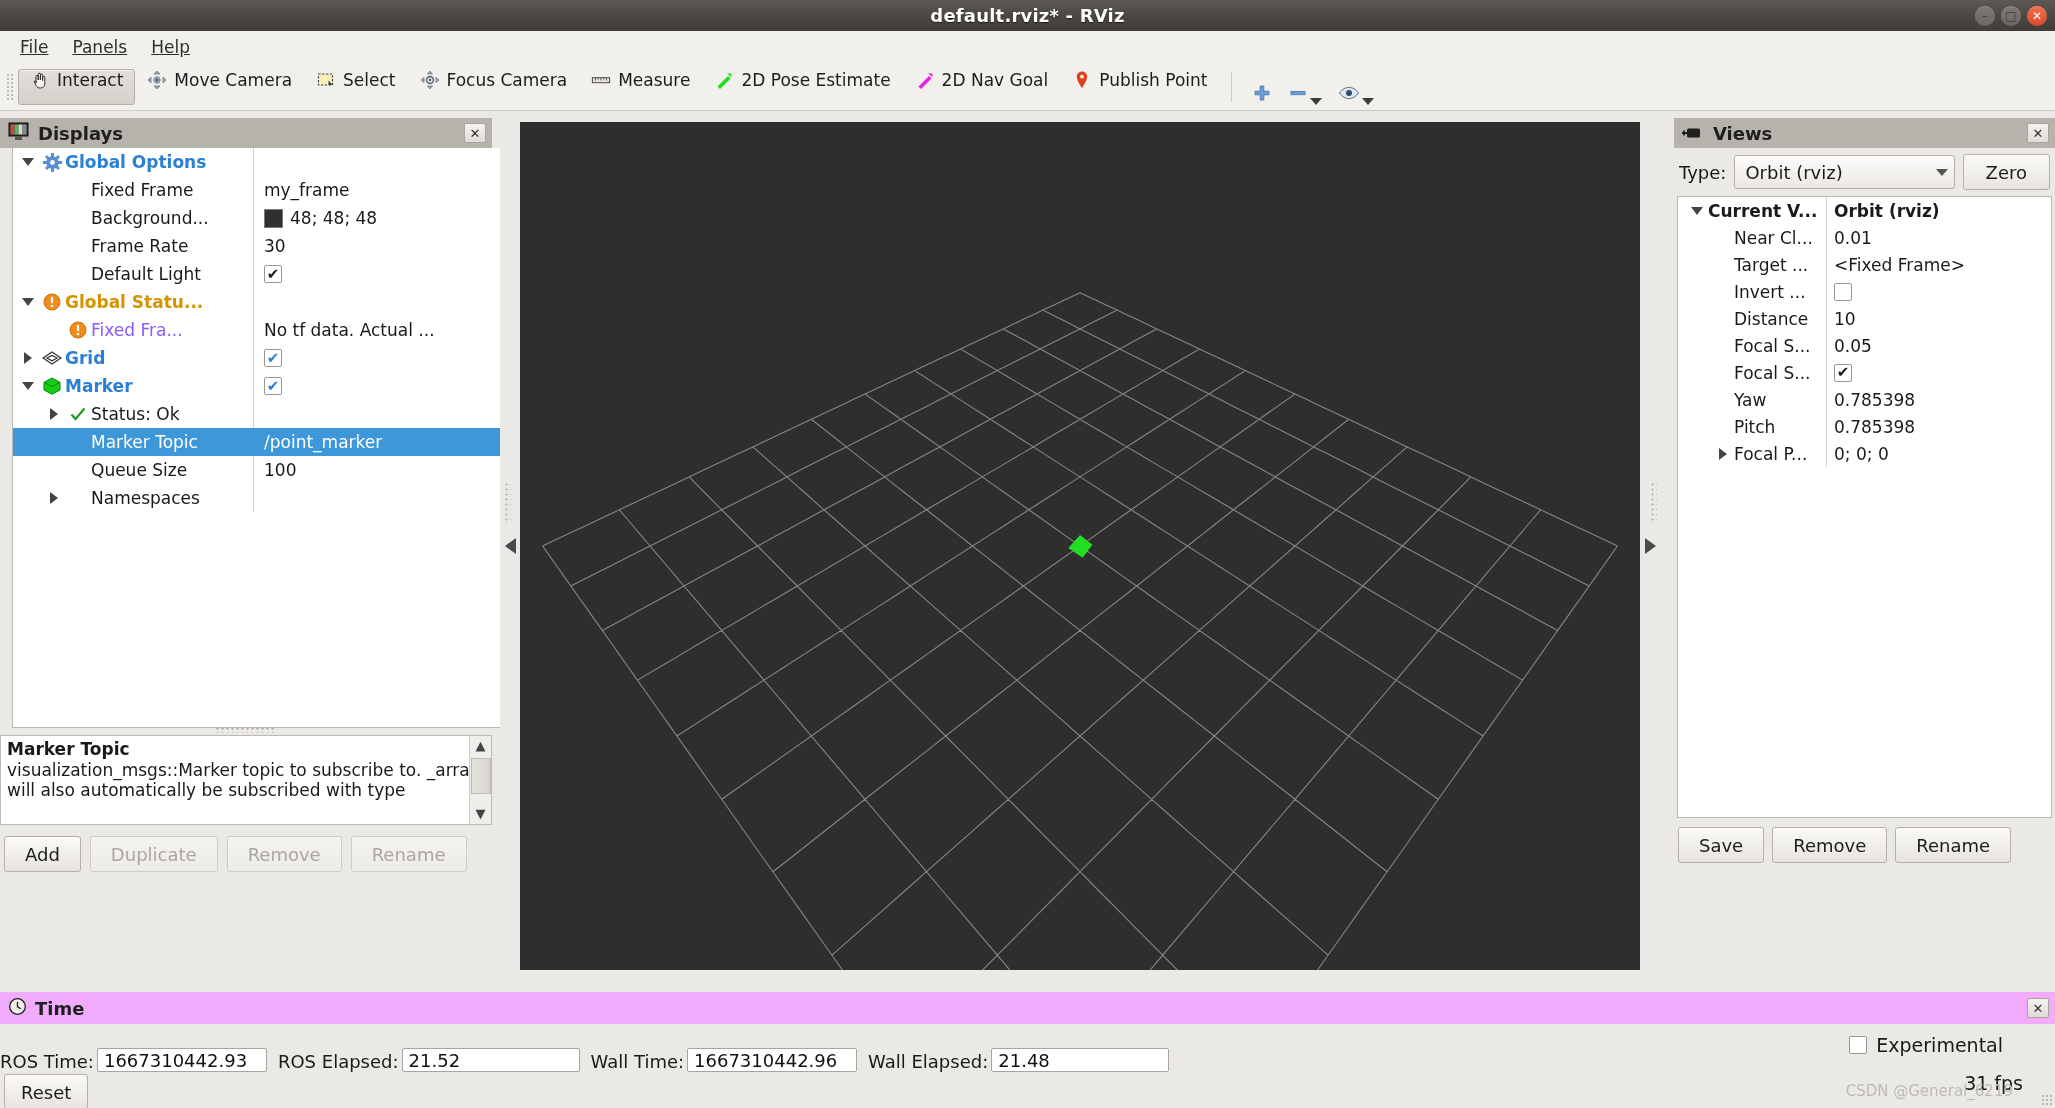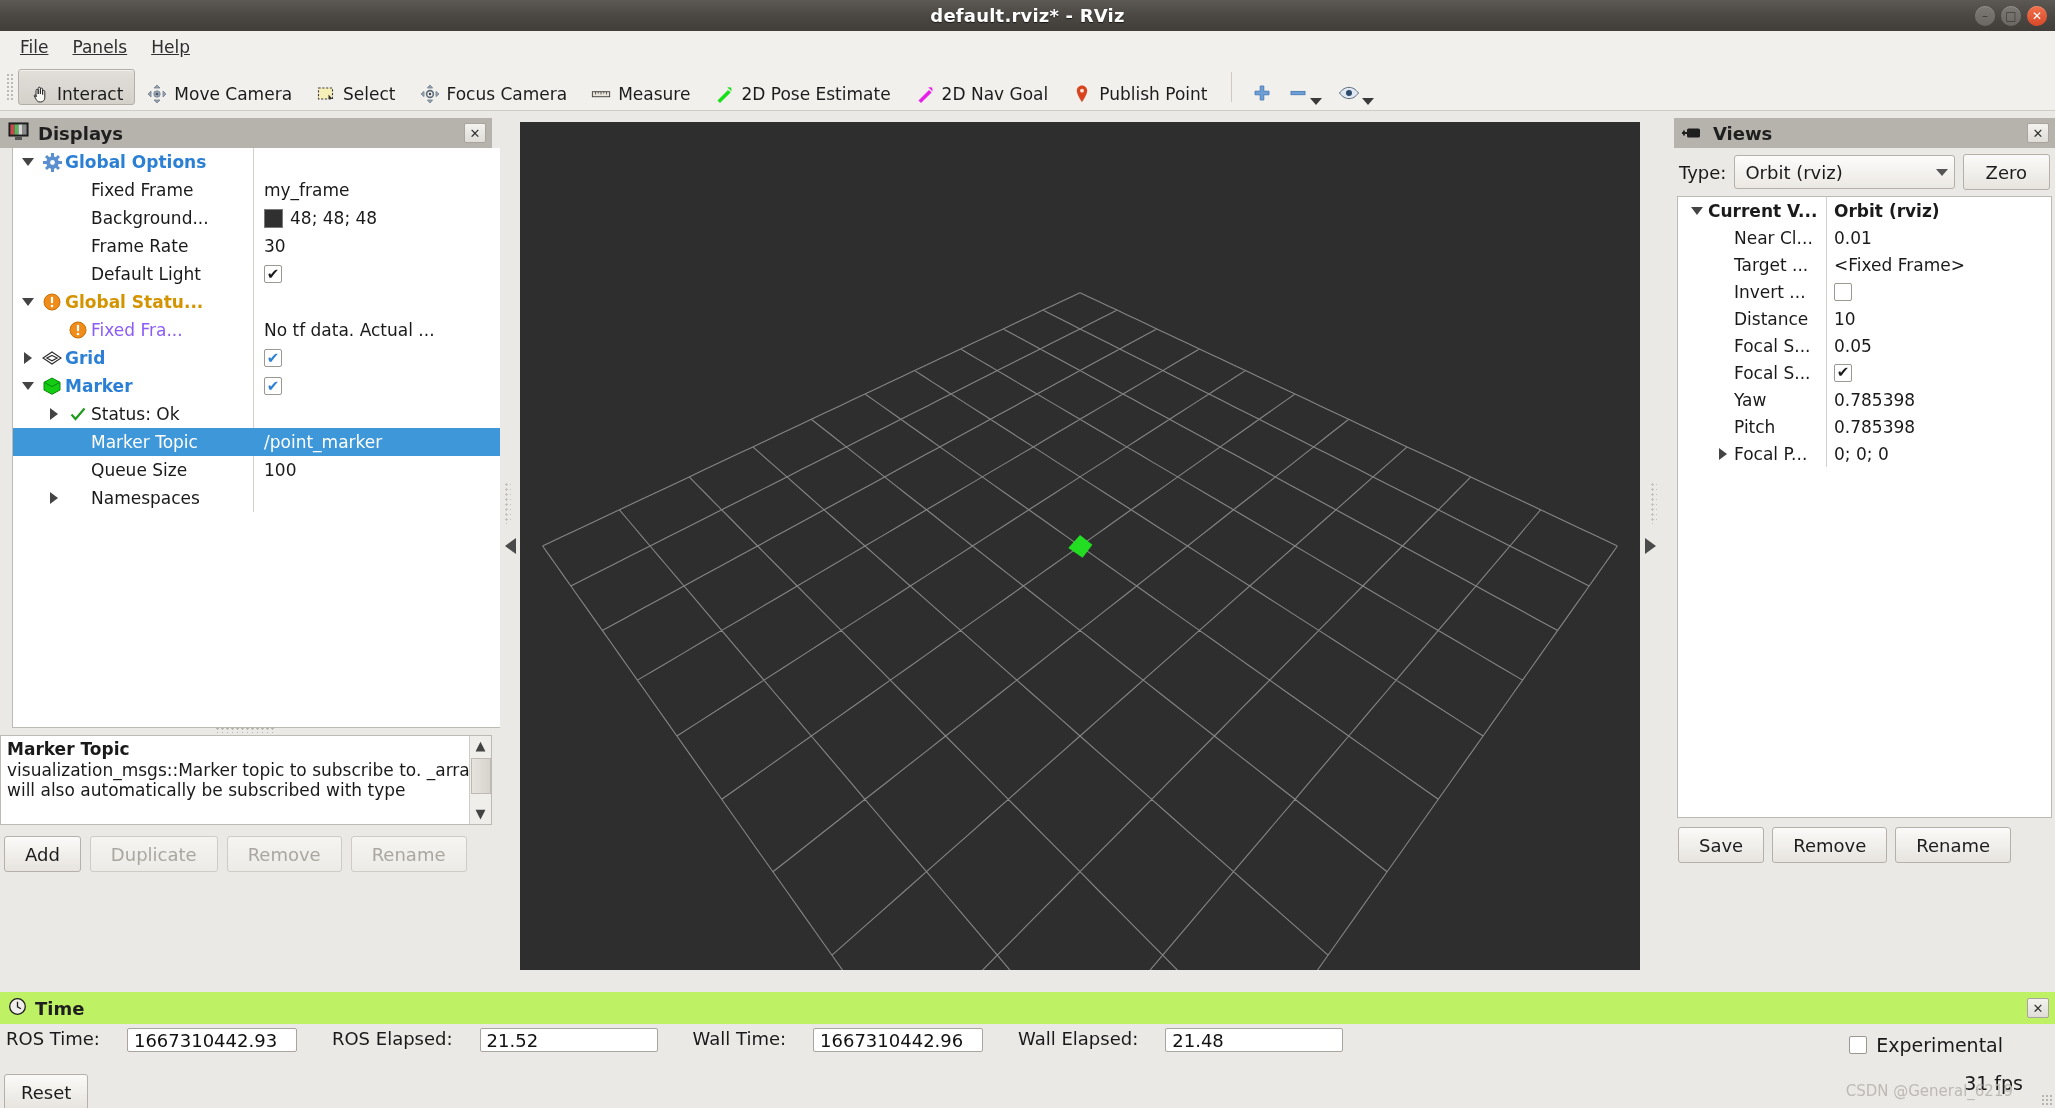--- a/index.html
+++ b/index.html
@@ -56,21 +56,21 @@
     background: #f2f0ed;
     border-bottom: 1px solid #cfcbc5;
     display: flex; align-items: center; padding-left: 6px;
   }
   .tb-grip {
     width: 9px; height: 28px; margin-right: 3px;
     background-image: radial-gradient(circle, #bdb9b3 1px, transparent 1.2px);
     background-size: 4px 4px;
   }
   .tool {
-    display: flex; align-items: flex-end; gap: 7px;
+    display: flex; align-items: flex-start; gap: 7px;
     height: 36px; padding: 0 11px; border-radius: 3px;
     font-size: 17px; color: #1c1c1c; white-space: nowrap;
     border: 1px solid transparent;
   }
   .tool.active {
     background: linear-gradient(to bottom,#e2dfda,#d4d0ca);
     border: 1px solid #b3aea7;
     box-shadow: inset 0 1px 0 rgba(255,255,255,.6);
   }
   .tool .ticon { display:flex; align-items:center; justify-content:center; width: 20px; height: 20px; }
@@ -231,27 +231,27 @@
     position: absolute; left: 0; top: 706px; width: 381px; height: 42px;
     display: flex; align-items: center; gap: 8px; padding-left: 4px;
   }
 
   
   #timepanel {
     position: absolute; left: 0; top: 992px; width: 2055px; height: 116px;
     background: #ebe9e5;
   }
   #time-header {
-    height: 32px; background: #bef264; display:flex; align-items:center;
+    height: 32px; background: #f0abfc; display:flex; align-items:center;
     padding: 0 6px 0 8px; font-size: 18px; font-weight: bold; color:#1f1f1f;
   }
   #time-header .thtitle { margin-left: 8px; flex:1; }
   #time-fields {
     position:absolute; left: 0; top: 36px; width: 1580px; height: 44px;
-    display:flex; align-items:flex-start; padding-left: 6px; gap: 27px;
+    display:flex; align-items:flex-end; gap: 3px;
   }
   .tf-label { font-size: 18px; color:#1a1a1a; white-space:nowrap; }
   .tf-input {
     height: 24px; font-size: 18px; color:#111; background:#fff;
     border:1px solid #a9a49d; border-radius:2px;
     display:flex; align-items:center; padding: 0 6px;
   }
   #reset-row { position: absolute; left: 4px; top: 82px; }
   #exp-wrap {
     position: absolute; right: 52px; top: 42px;

